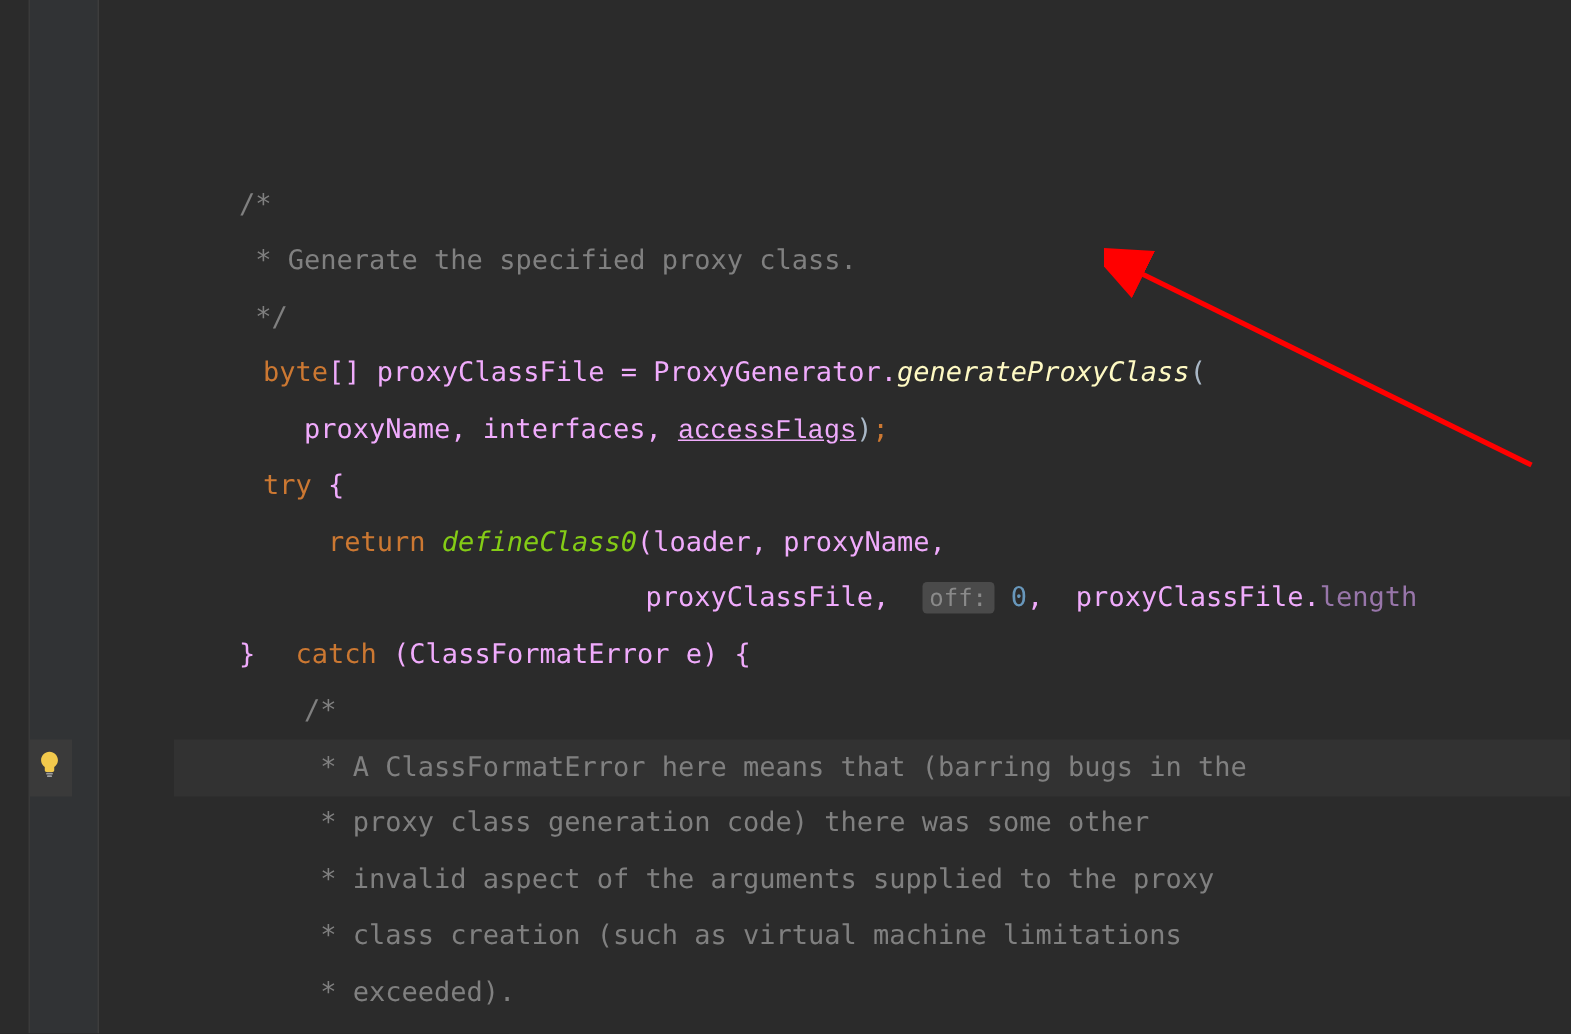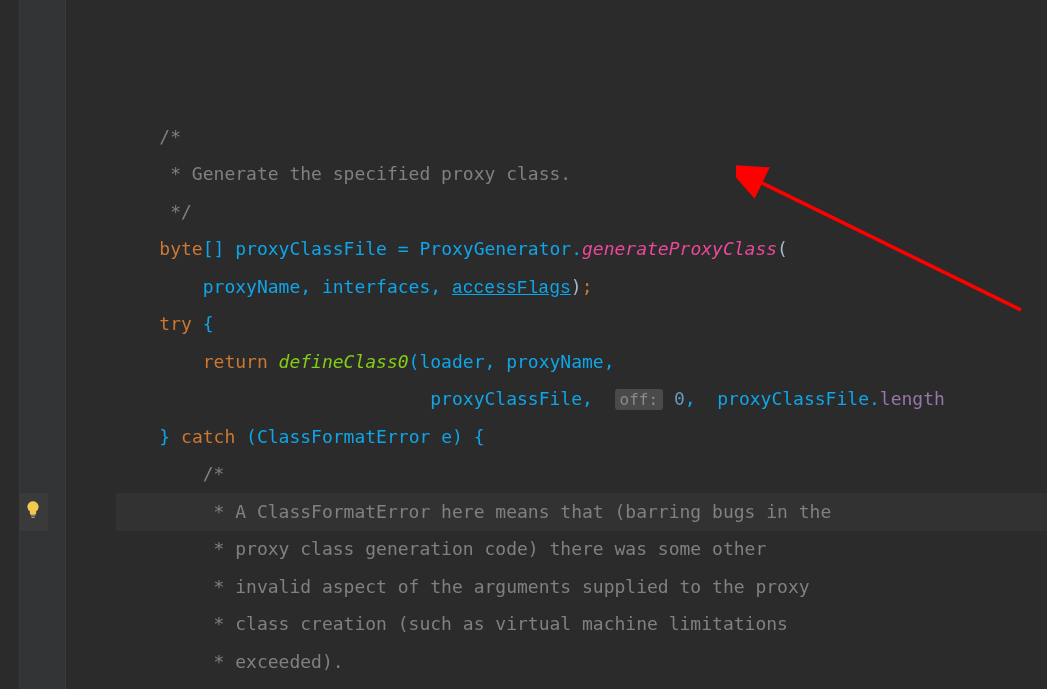--- a/index.html
+++ b/index.html
@@ -59,23 +59,23 @@
     z-index: 0;
   }
   .gutter-icons .highlight-gutter {
     position: absolute;
     left: 0; right: 0;
     top: 493px;
     height: 37.5px;
     background: #3a3a3a;
   }
   .comment { color: #808080; }
-  .keyword { color: #cc7832; }
-  .text-default { color: #0ea5e9; }
-  .method-static { color: #ec4899; font-style: italic; }
+  .keyword { color: #cc7832; margin-left: 16px; }
+  .text-default { color: #f0abfc; }
+  .method-static { color: #fef9c3; font-style: italic; }
   .method-call { color: #84cc16; font-style: italic; }
   .paren { color: #a9b7c6; }
   .semicolon { color: #cc7832; }
   .underline { text-decoration: underline; font-family: Liberation Mono, monospace; }
   .inlay {
     background: #4a4a4a;
     color: #8a8a8a;
     border-radius: 3px;
     padding: 1px 5px 1px 5px;
     font-size: 16px;

